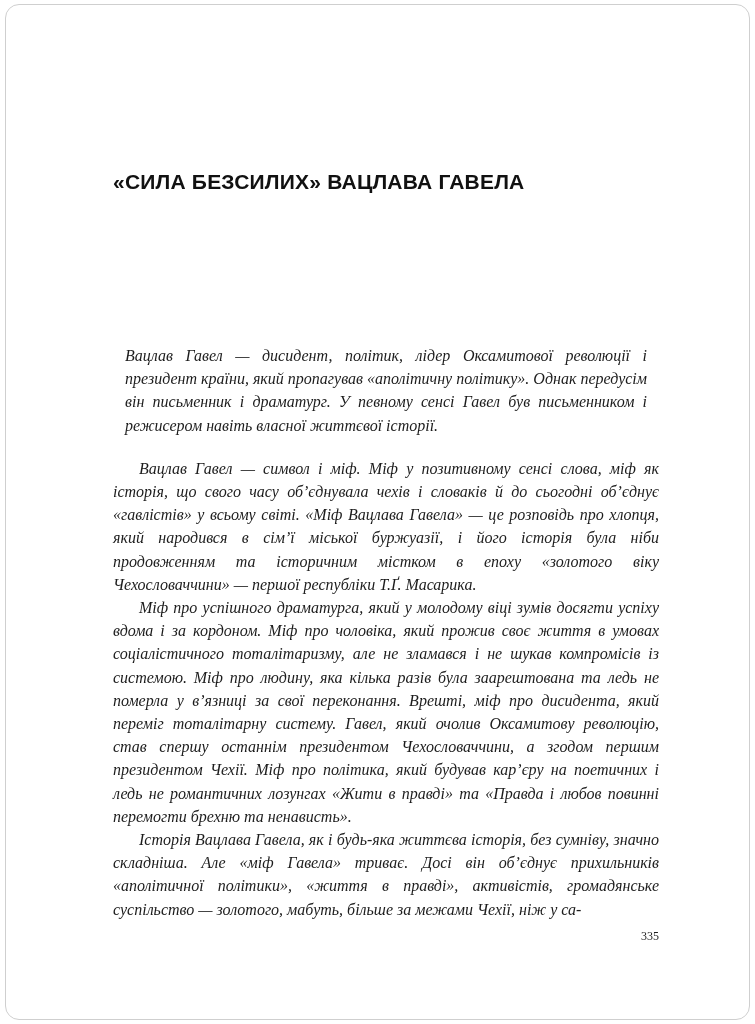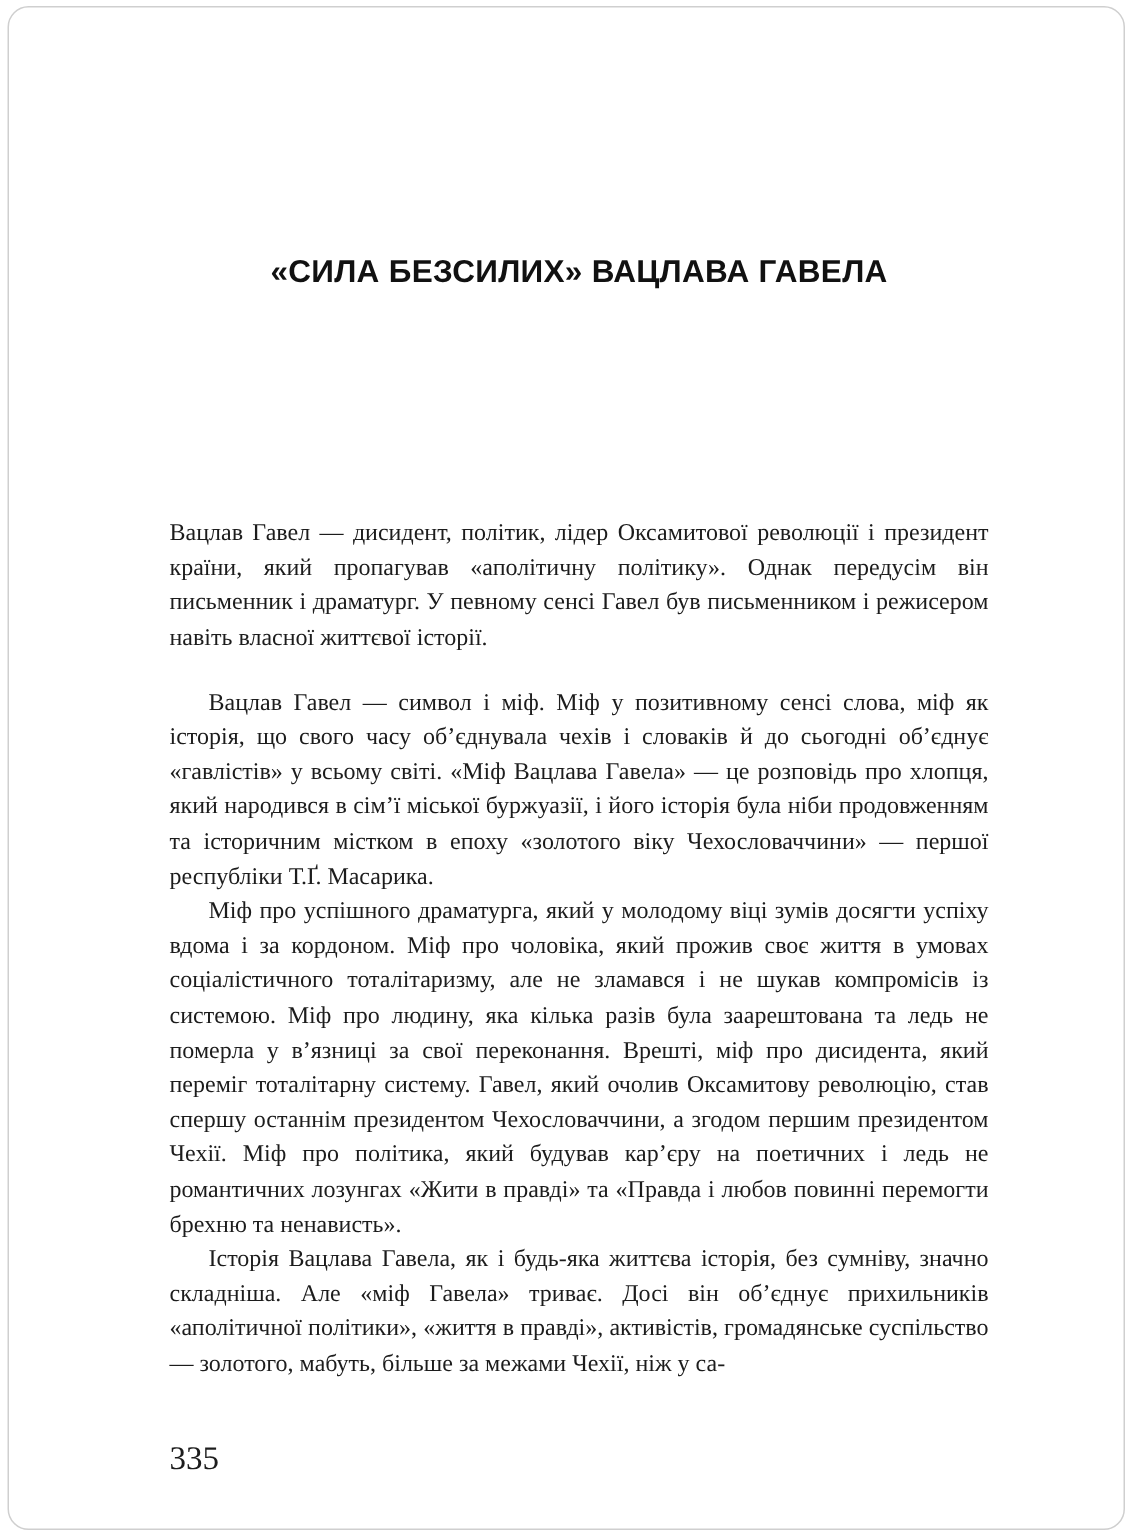--- a/index.html
+++ b/index.html
@@ -27,51 +27,54 @@
   }
   .content {
     position: absolute;
     left: 113px;
     width: 546px;
     top: 0;
   }
   .title {
     margin: 0;
     margin-top: 170px;
-    text-align: center;
+    text-align: left;
     font-family: "Liberation Sans", sans-serif;
     font-weight: 700;
     font-size: 21px;
     line-height: 24px;
     letter-spacing: 0.2px;
     color: #111111;
   }
   .lead {
-    margin: 0;
+    margin: 12px;
     margin-top: 150px;
+    font-style: italic;
     font-size: 16px;
     line-height: 23.2px;
     text-align: justify;
   }
   .body-text {
     margin-top: 20px;
   }
   .body-text p {
     margin: 0;
     font-size: 16px;
     line-height: 23.2px;
     text-align: justify;
     text-indent: 26px;
+    font-style: italic;
   }
   .page-number {
     position: absolute;
-    top: 959px;
+    top: 929px;
     left: 113px;
     width: 546px;
-    font-size: 22px;
+    text-align: right;
+    font-size: 12px;
     color: #1c1c1c;
   }
 </style>
 </head>
 <body>
 
 <div class="page-frame"></div>
 
 <div class="content">
   <h1 class="title">«СИЛА БЕЗСИЛИХ» ВАЦЛАВА ГАВЕЛА</h1>

